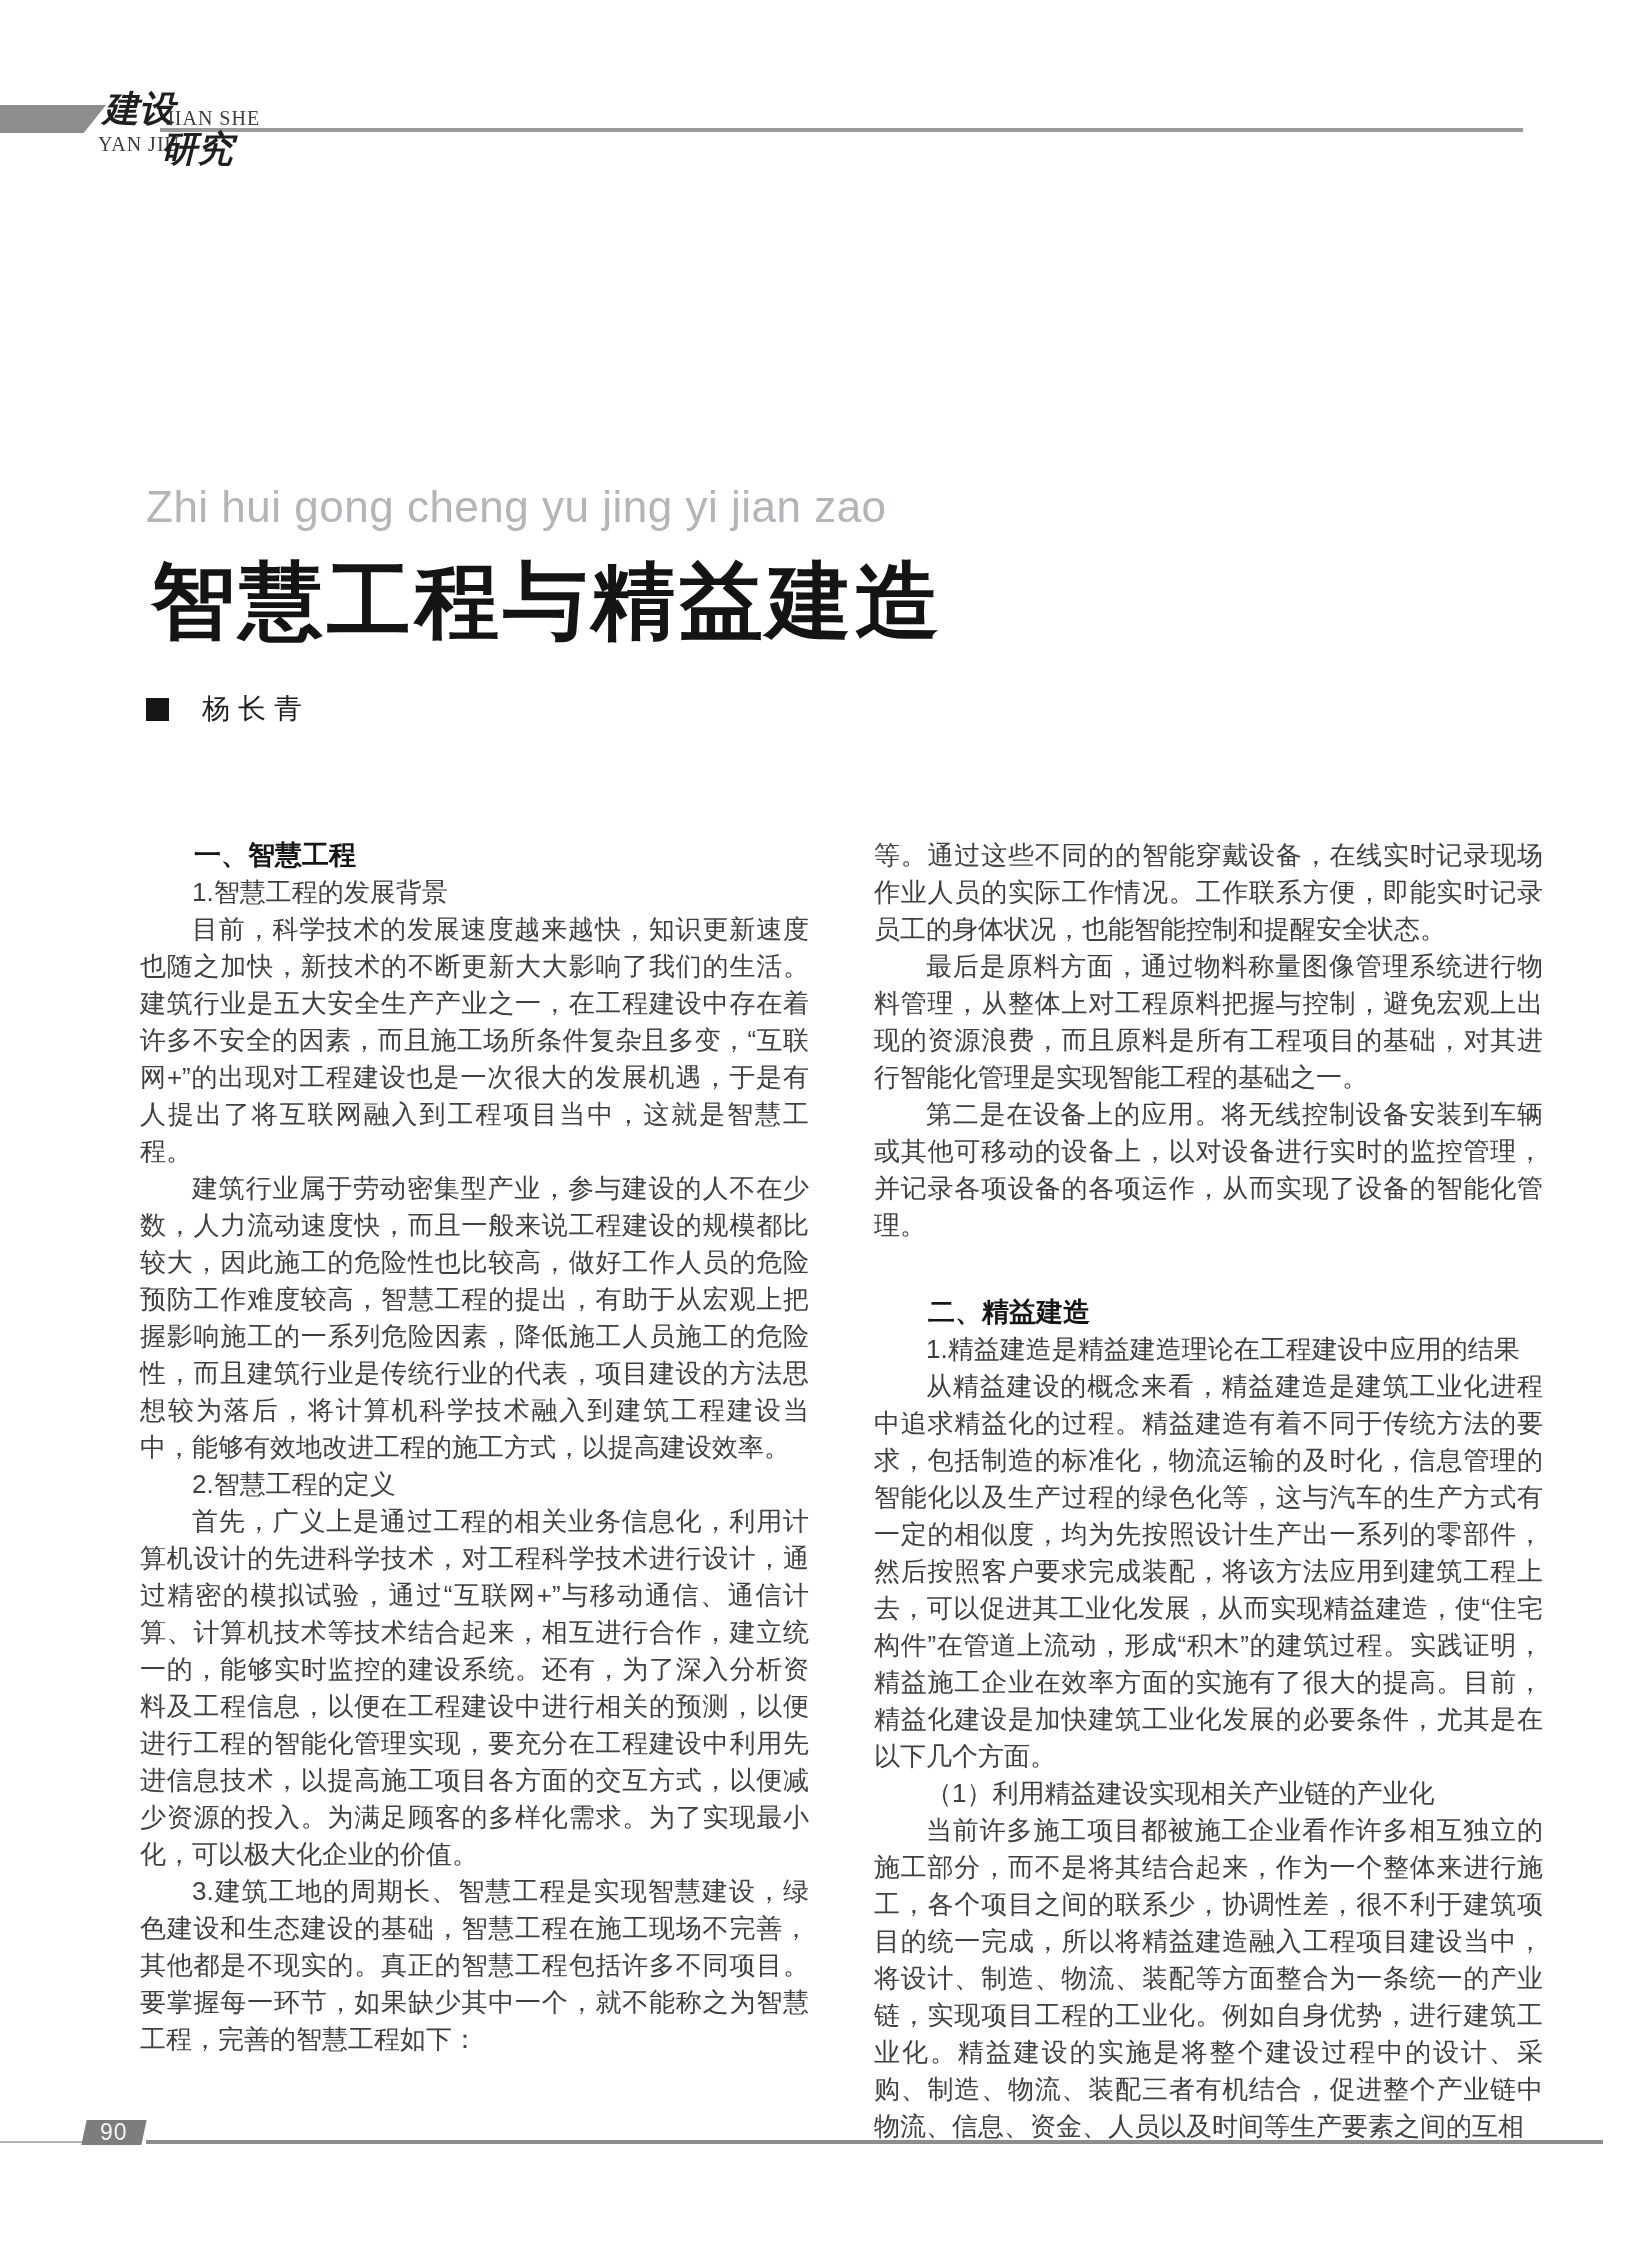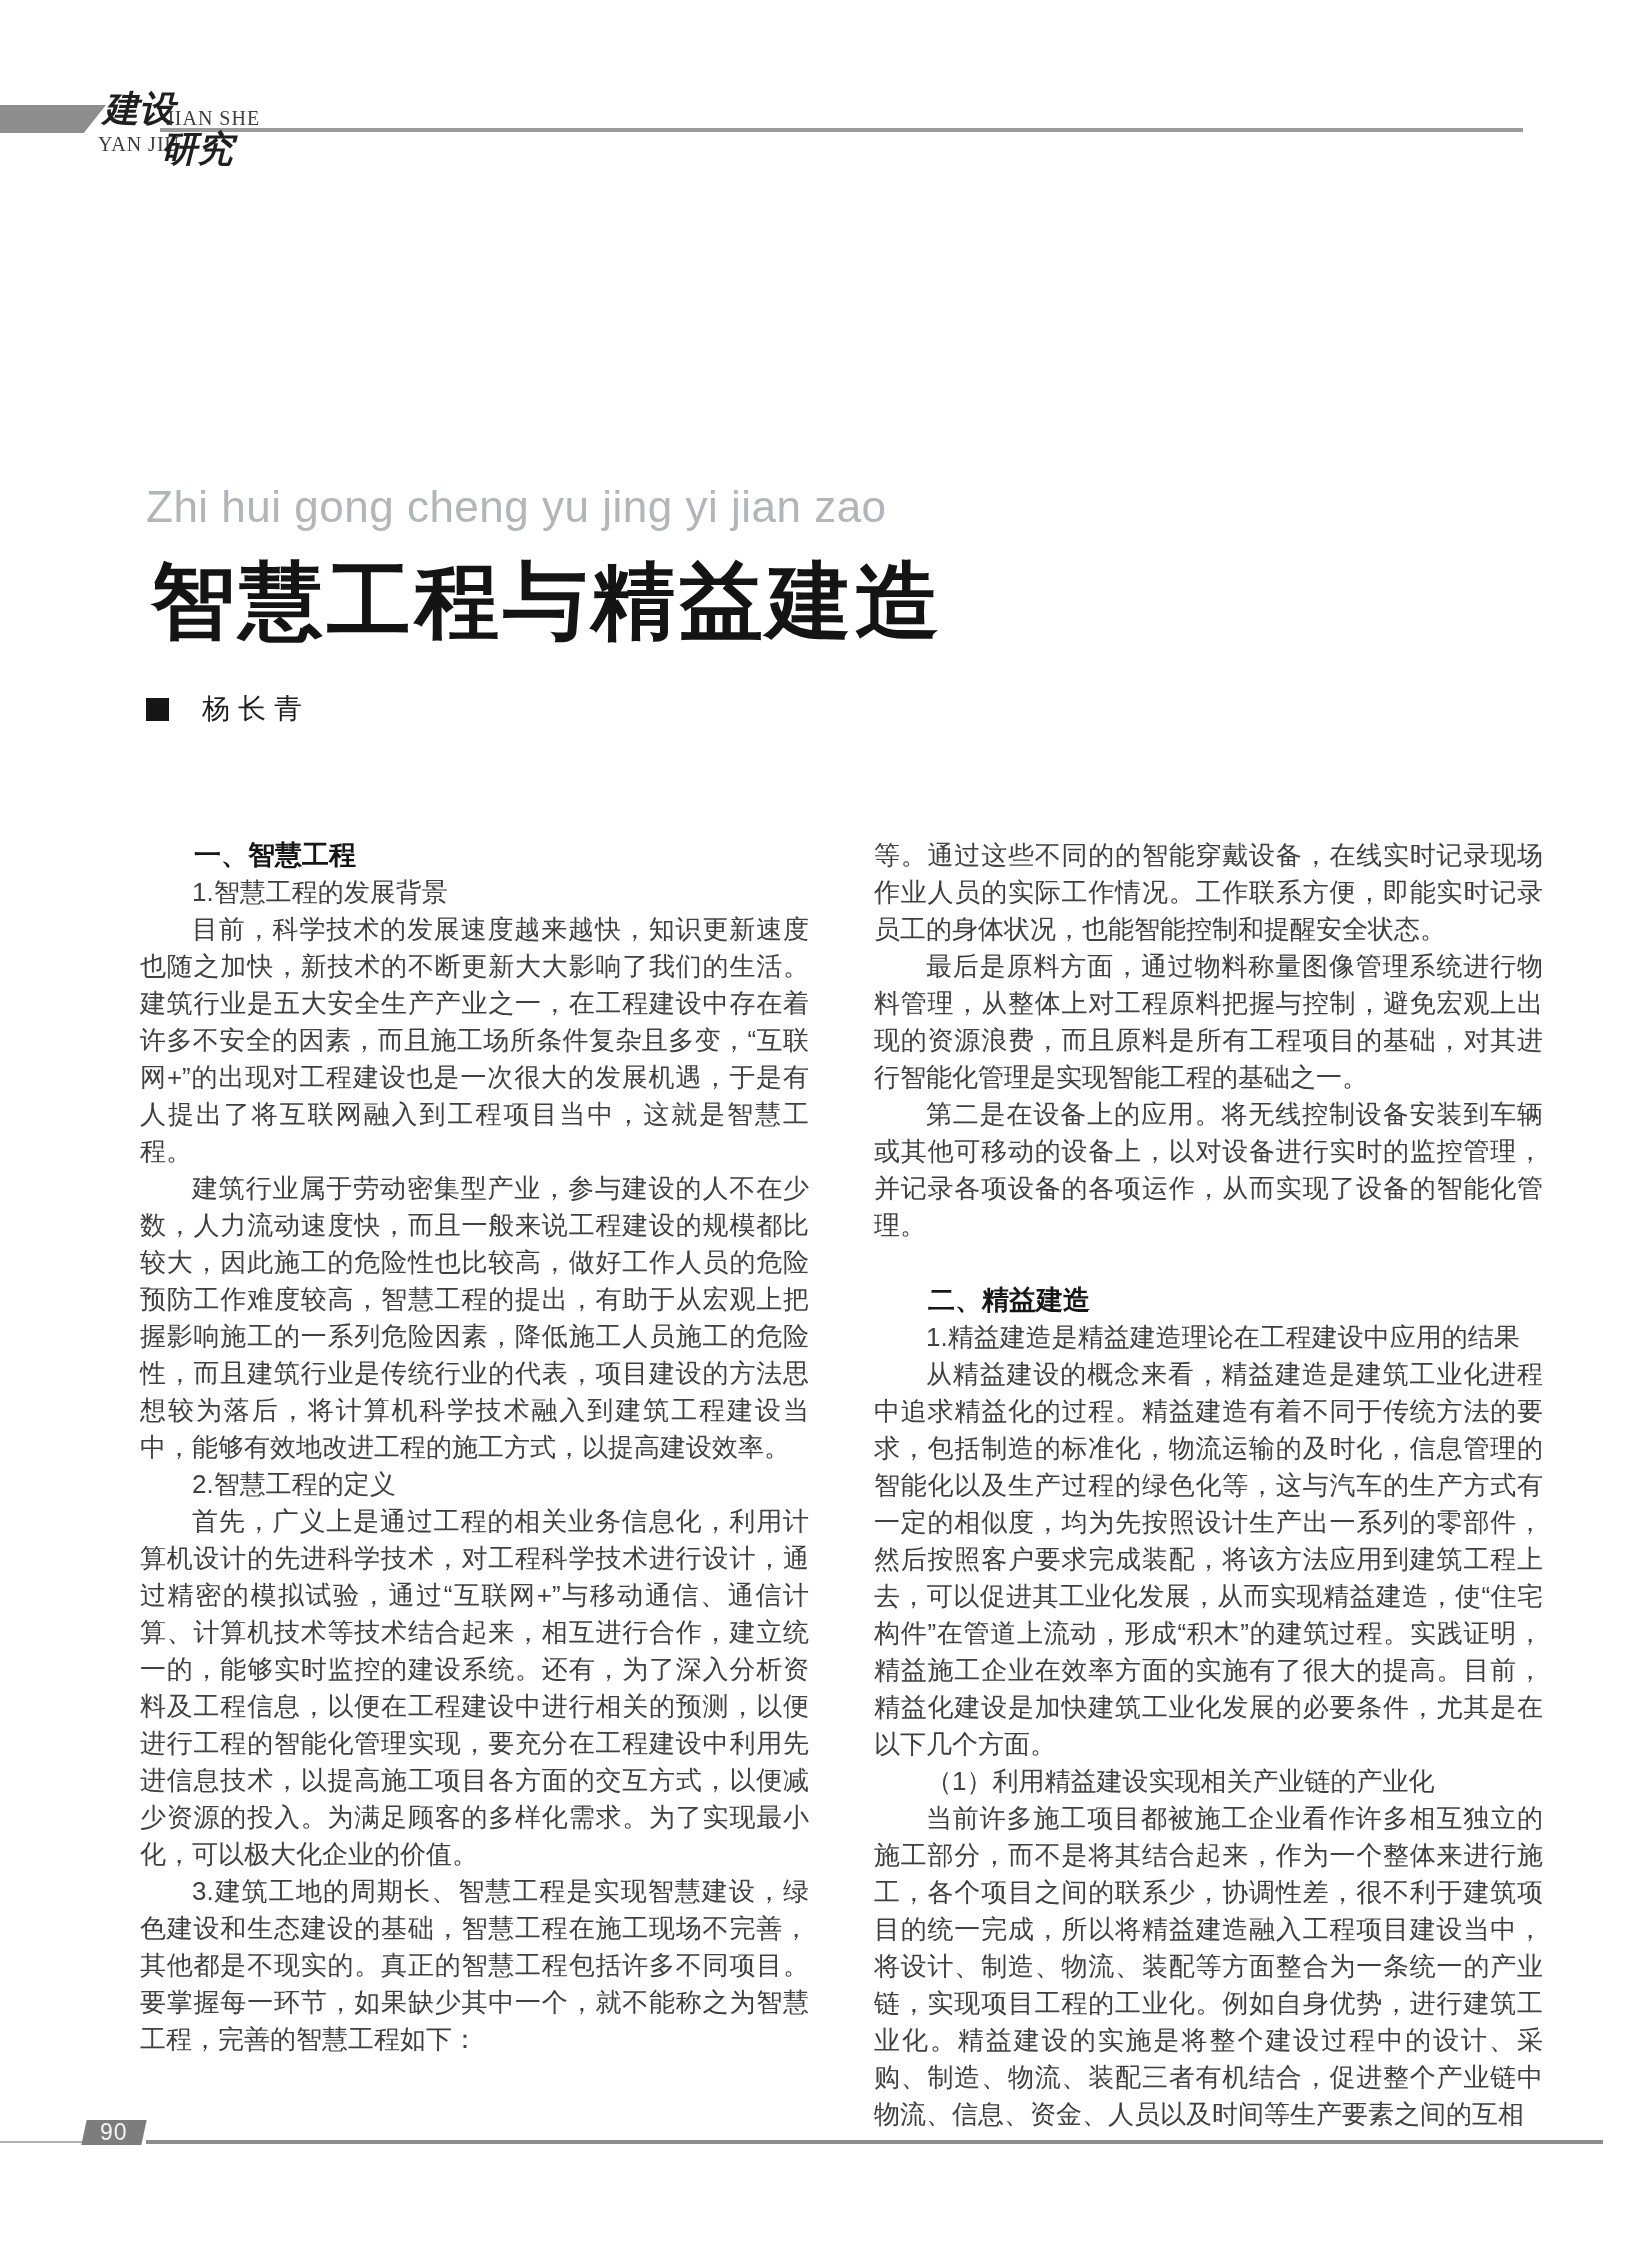--- a/index.html
+++ b/index.html
@@ -64,21 +64,21 @@
     display:flex;gap:65px;
   }
   .col{width:669px;}
   .blk{
     margin:0;
     font-size:26px;line-height:37px;color:#404040;
     text-align:justify;word-break:break-all;
   }
   .blk.heading{
     font-weight:700;font-size:27px;color:#161616;
-    text-indent:2em;margin-top:38px;text-align:left;word-break:keep-all;
+    text-indent:2em;margin-top:50px;text-align:left;word-break:keep-all;
   }
   .col .blk:first-child{margin-top:6px;}
   .blk.sub{text-indent:2em;}
   .blk.para{text-indent:2em;}
   .blk.para-flush{text-indent:0;}
 
   
   .footer-line-left{
     position:absolute;left:0;top:2141px;width:84px;height:2px;background:#b2b2b2;
   }

